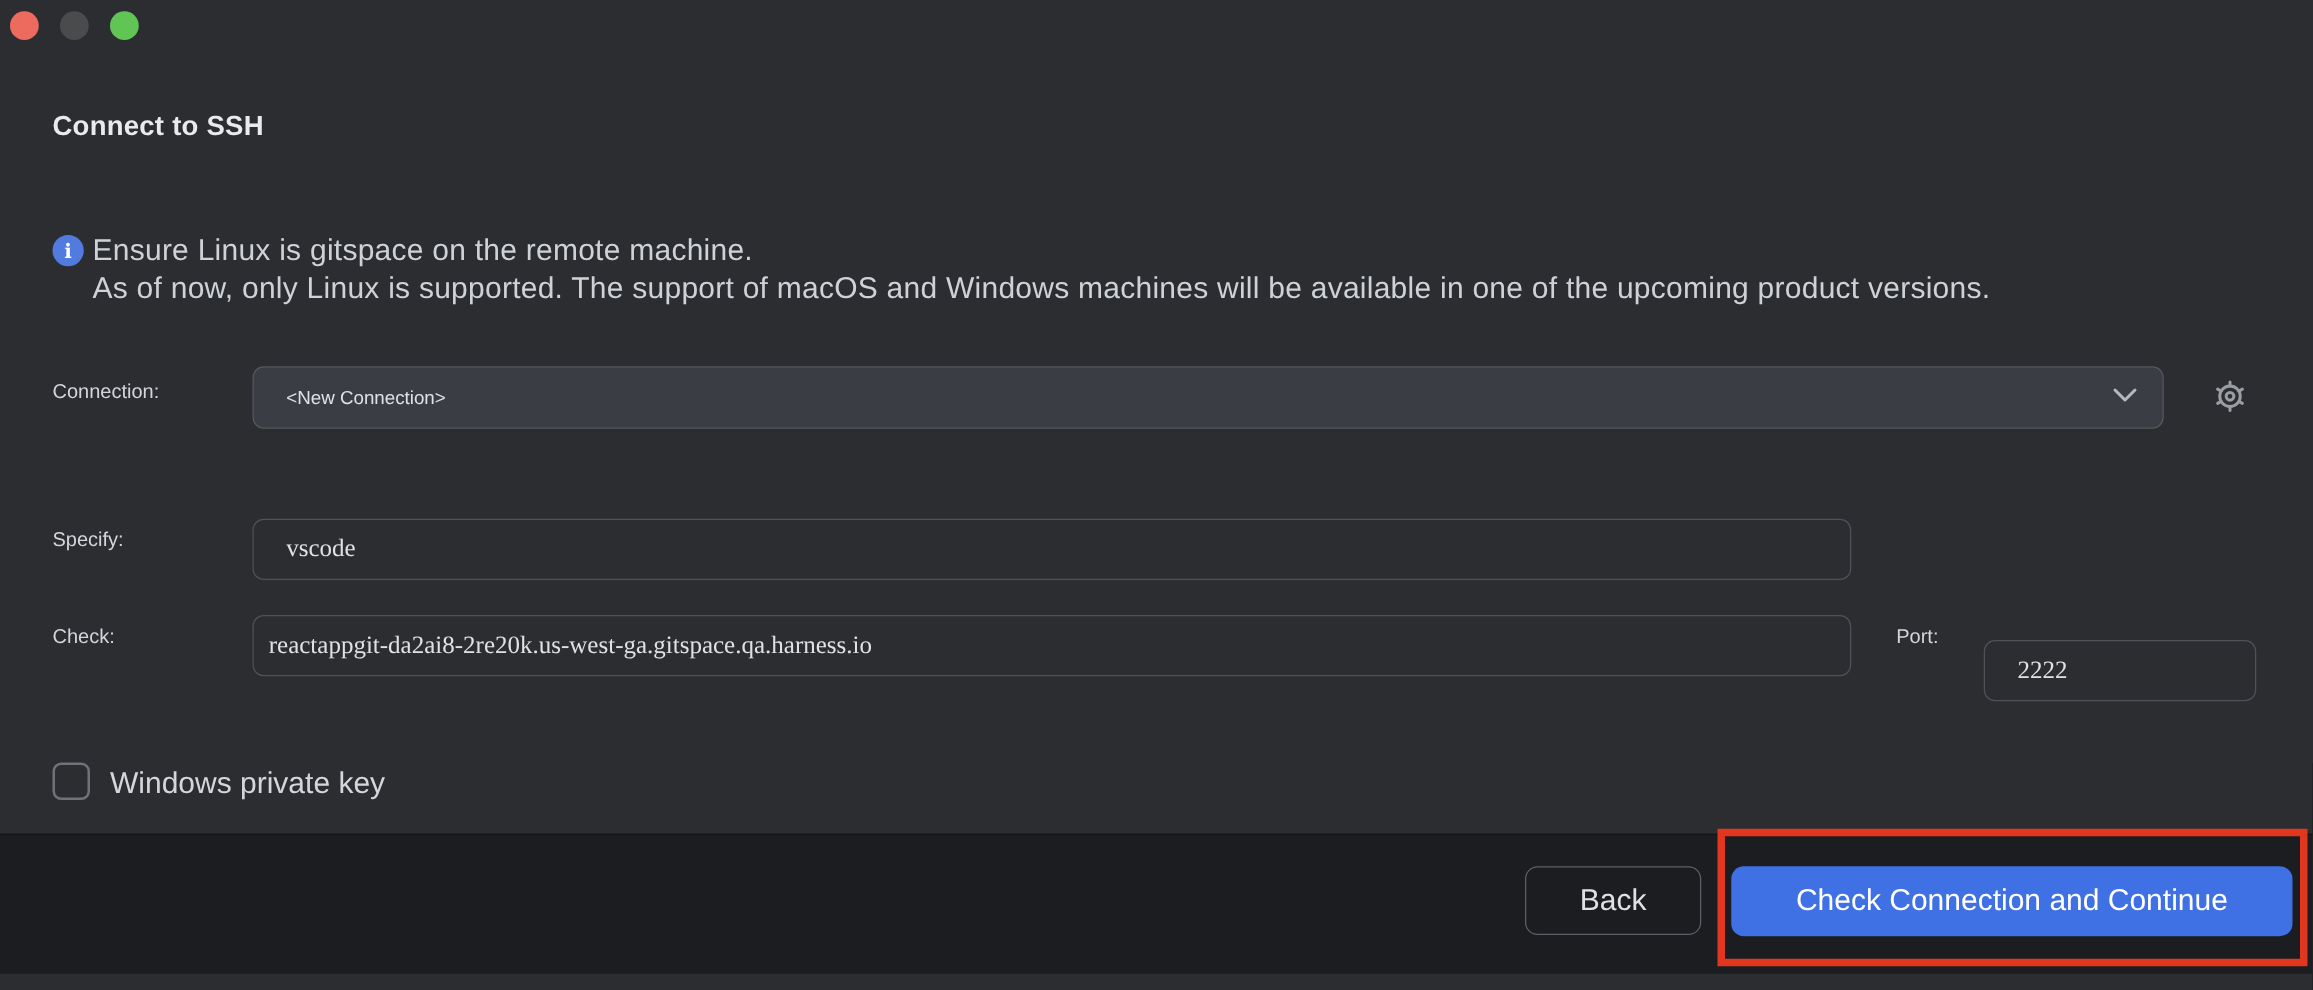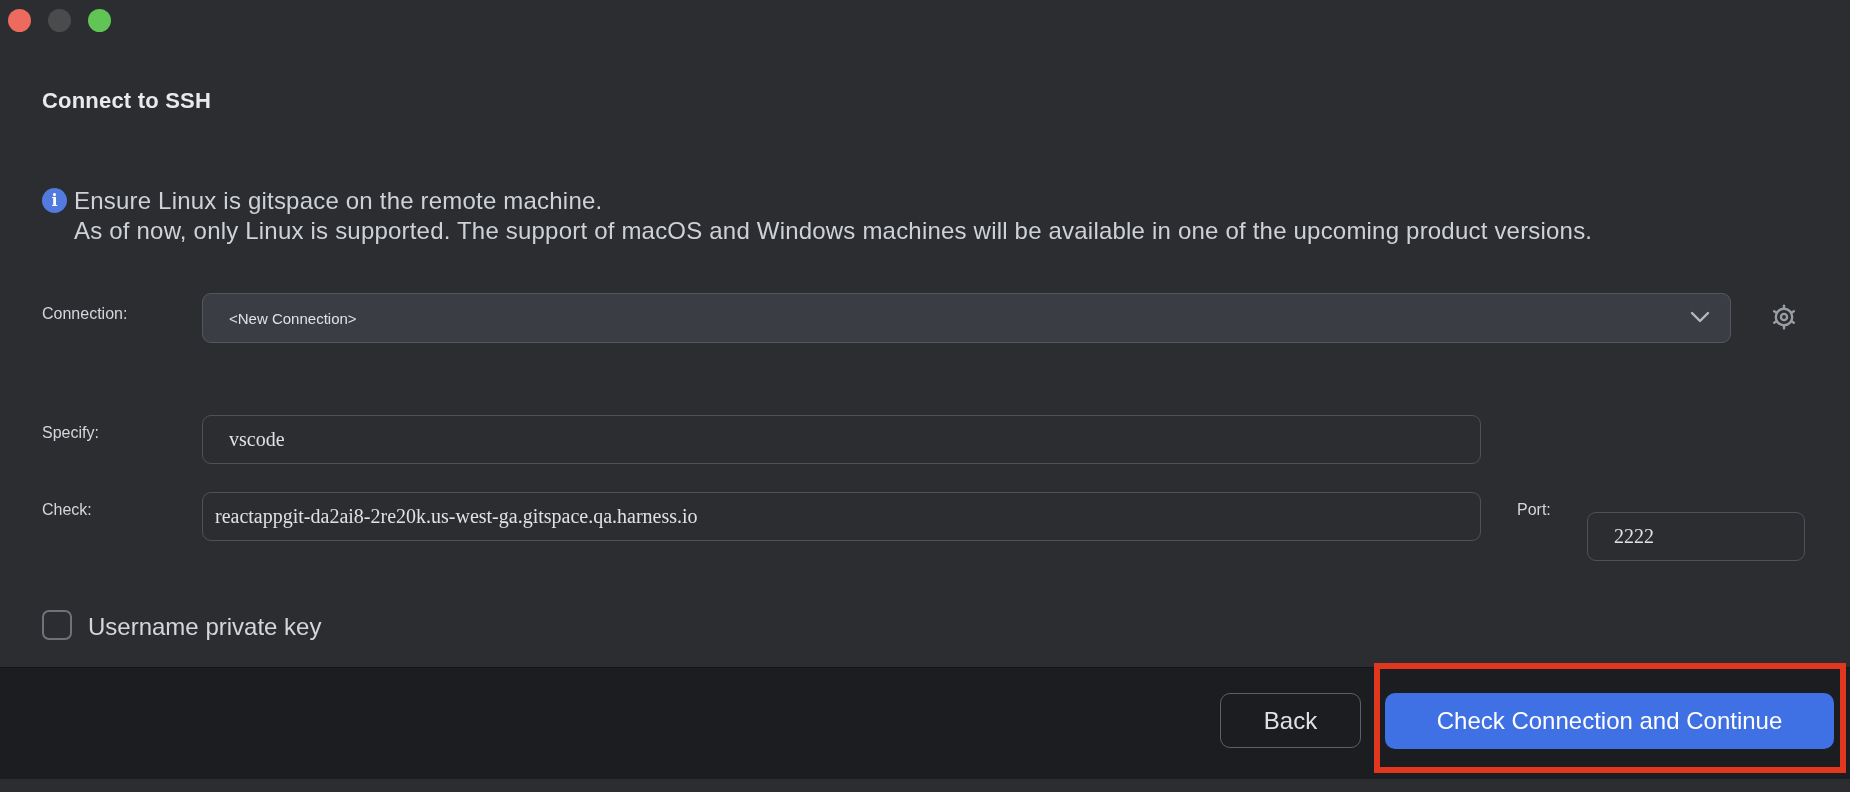--- a/index.html
+++ b/index.html
@@ -150,21 +150,21 @@
 
   <div class="field-label" style="top:424px;">Specify:</div>
   <input id="username-field" class="text-input" type="text" value="vscode" style="">
 
   <div class="field-label" style="top:501px;">Check:</div>
   <input id="host-field" class="text-input" type="text" value="reactappgit-da2ai8-2re20k.us-west-ga.gitspace.qa.harness.io" style="">
   <div class="field-label" style="left:1517px;top:501px;">Port:</div>
   <input id="port-field" class="text-input" type="text" value="2222" style="">
 
   <div class="checkbox"></div>
-  <div class="checkbox-label">Username private key</div>
+  <div class="checkbox-label">Windows private key</div>
 
   <div class="footer">
     <button class="btn btn-primary">Check Connection and Continue</button>
     <button class="btn btn-back">Back</button>
   </div>
 
   <div class="annotation"></div>
 
 </div>
 

